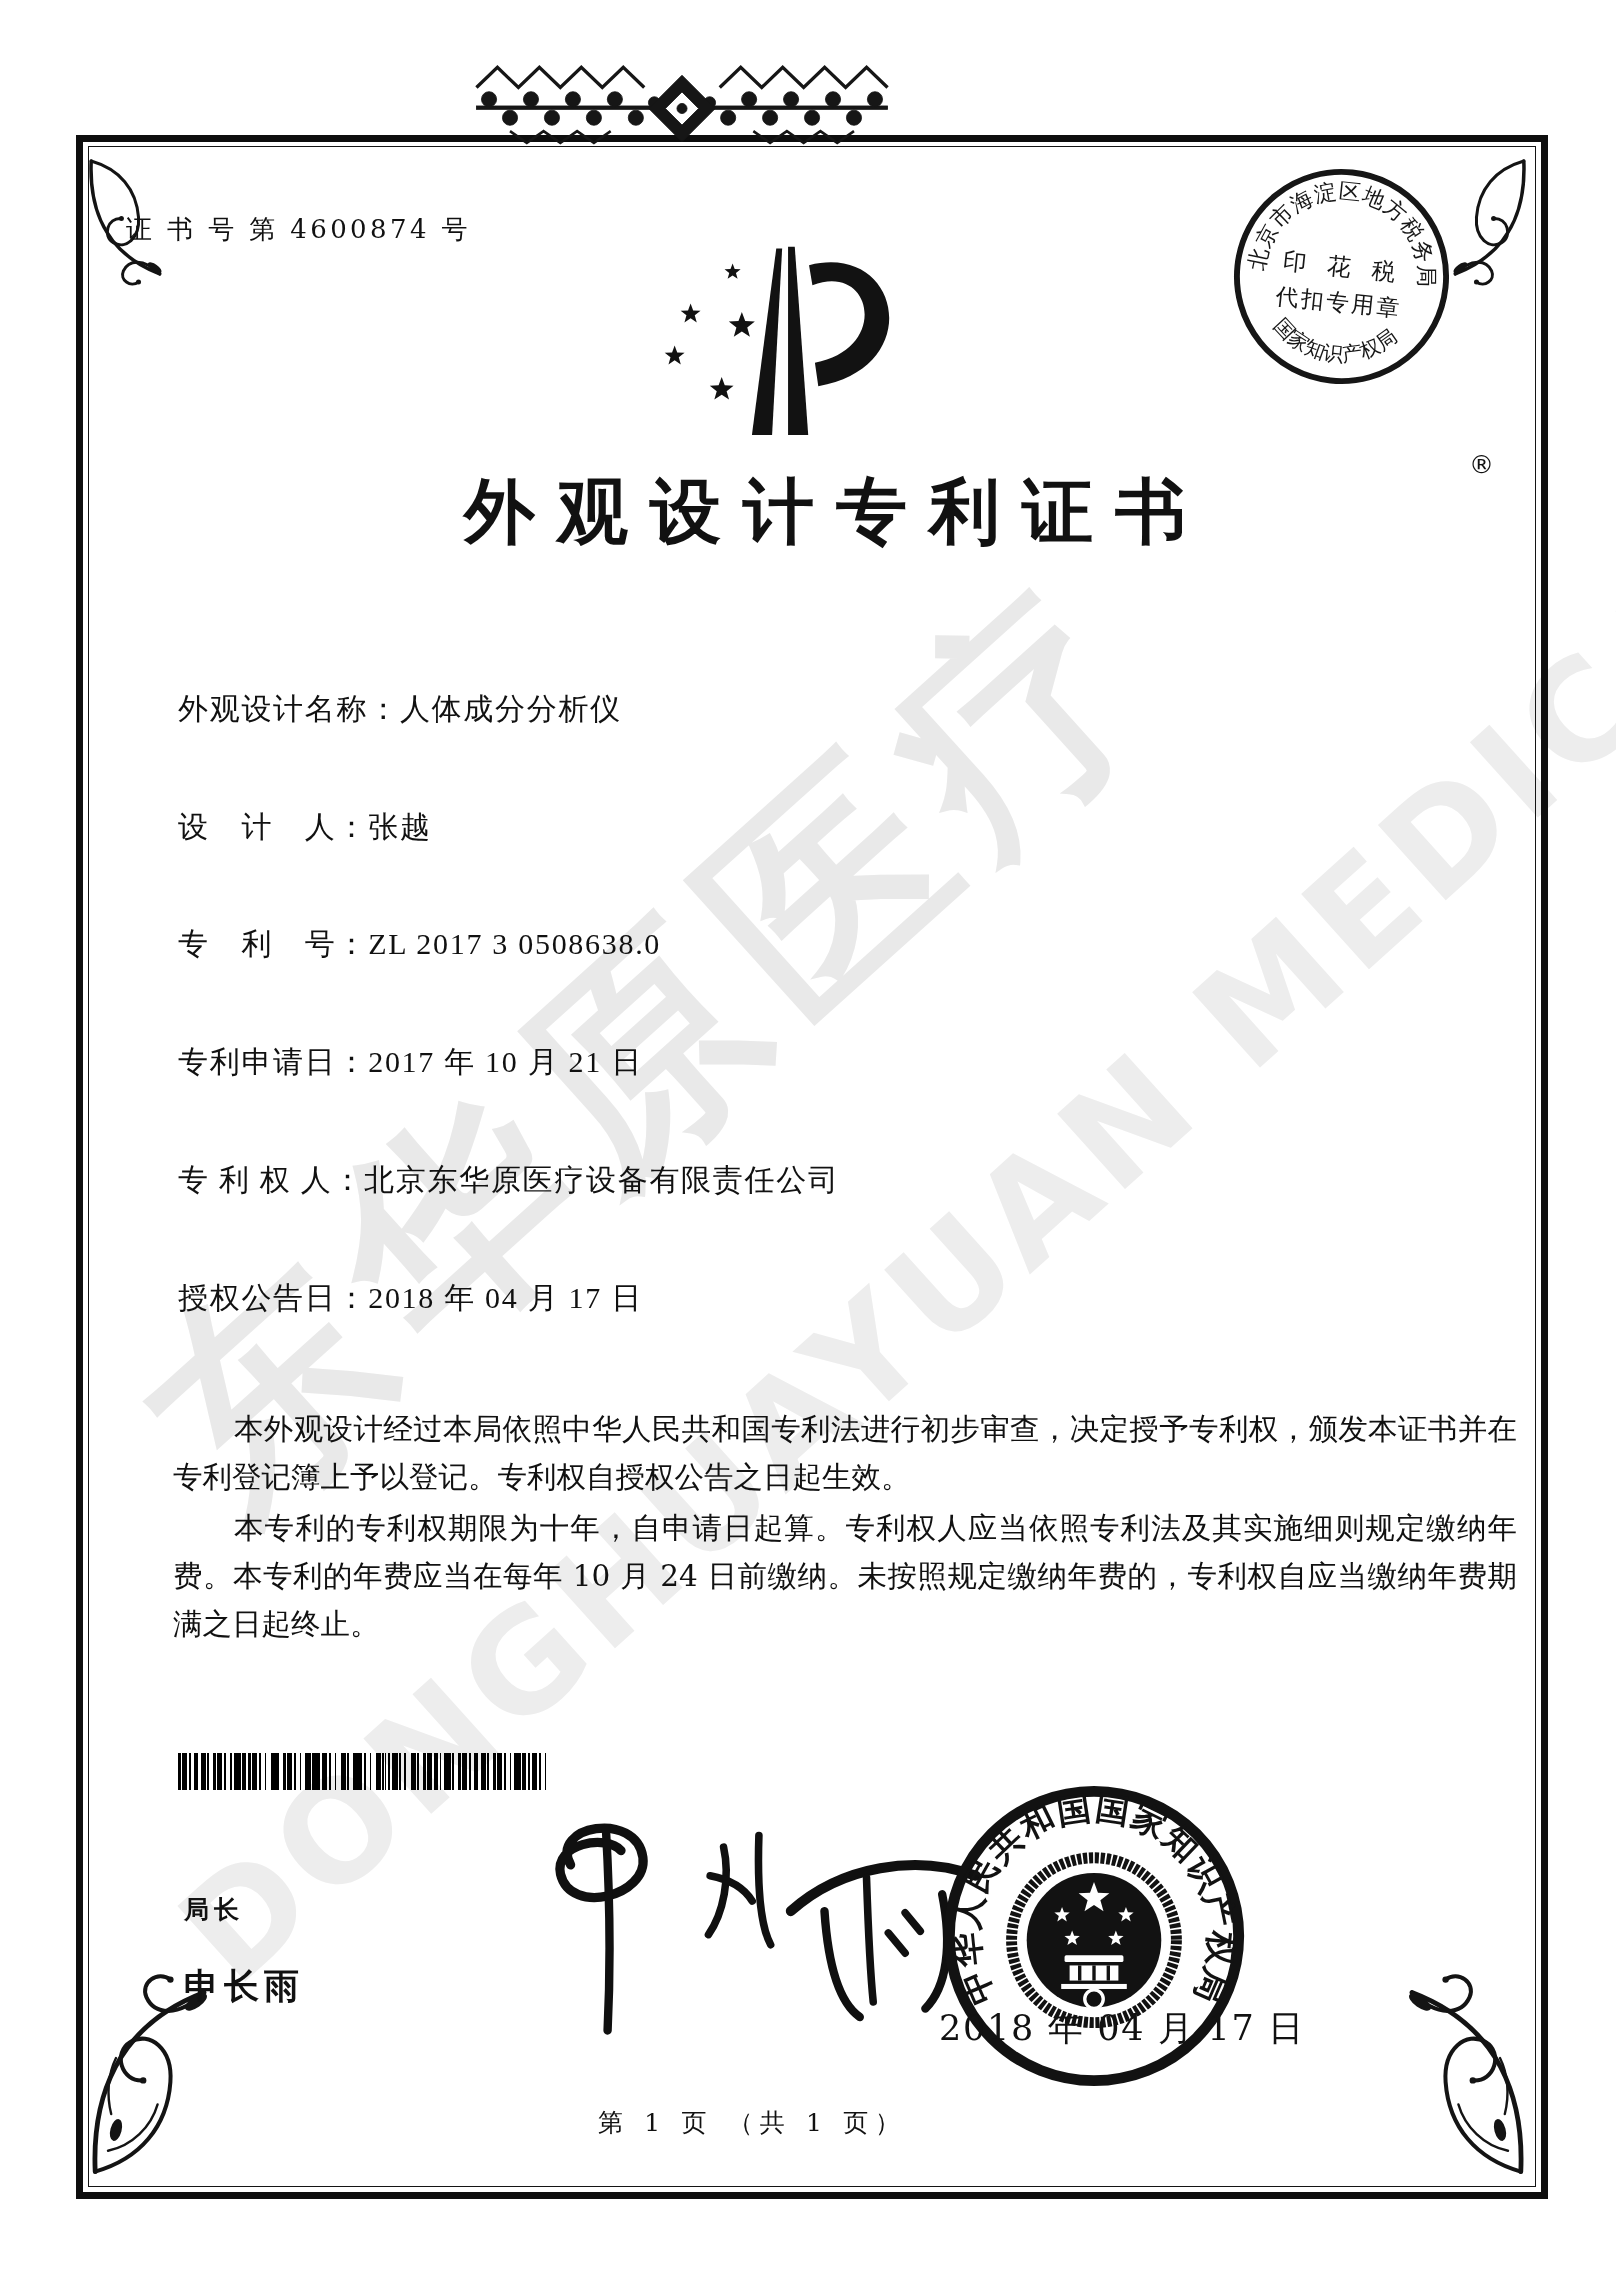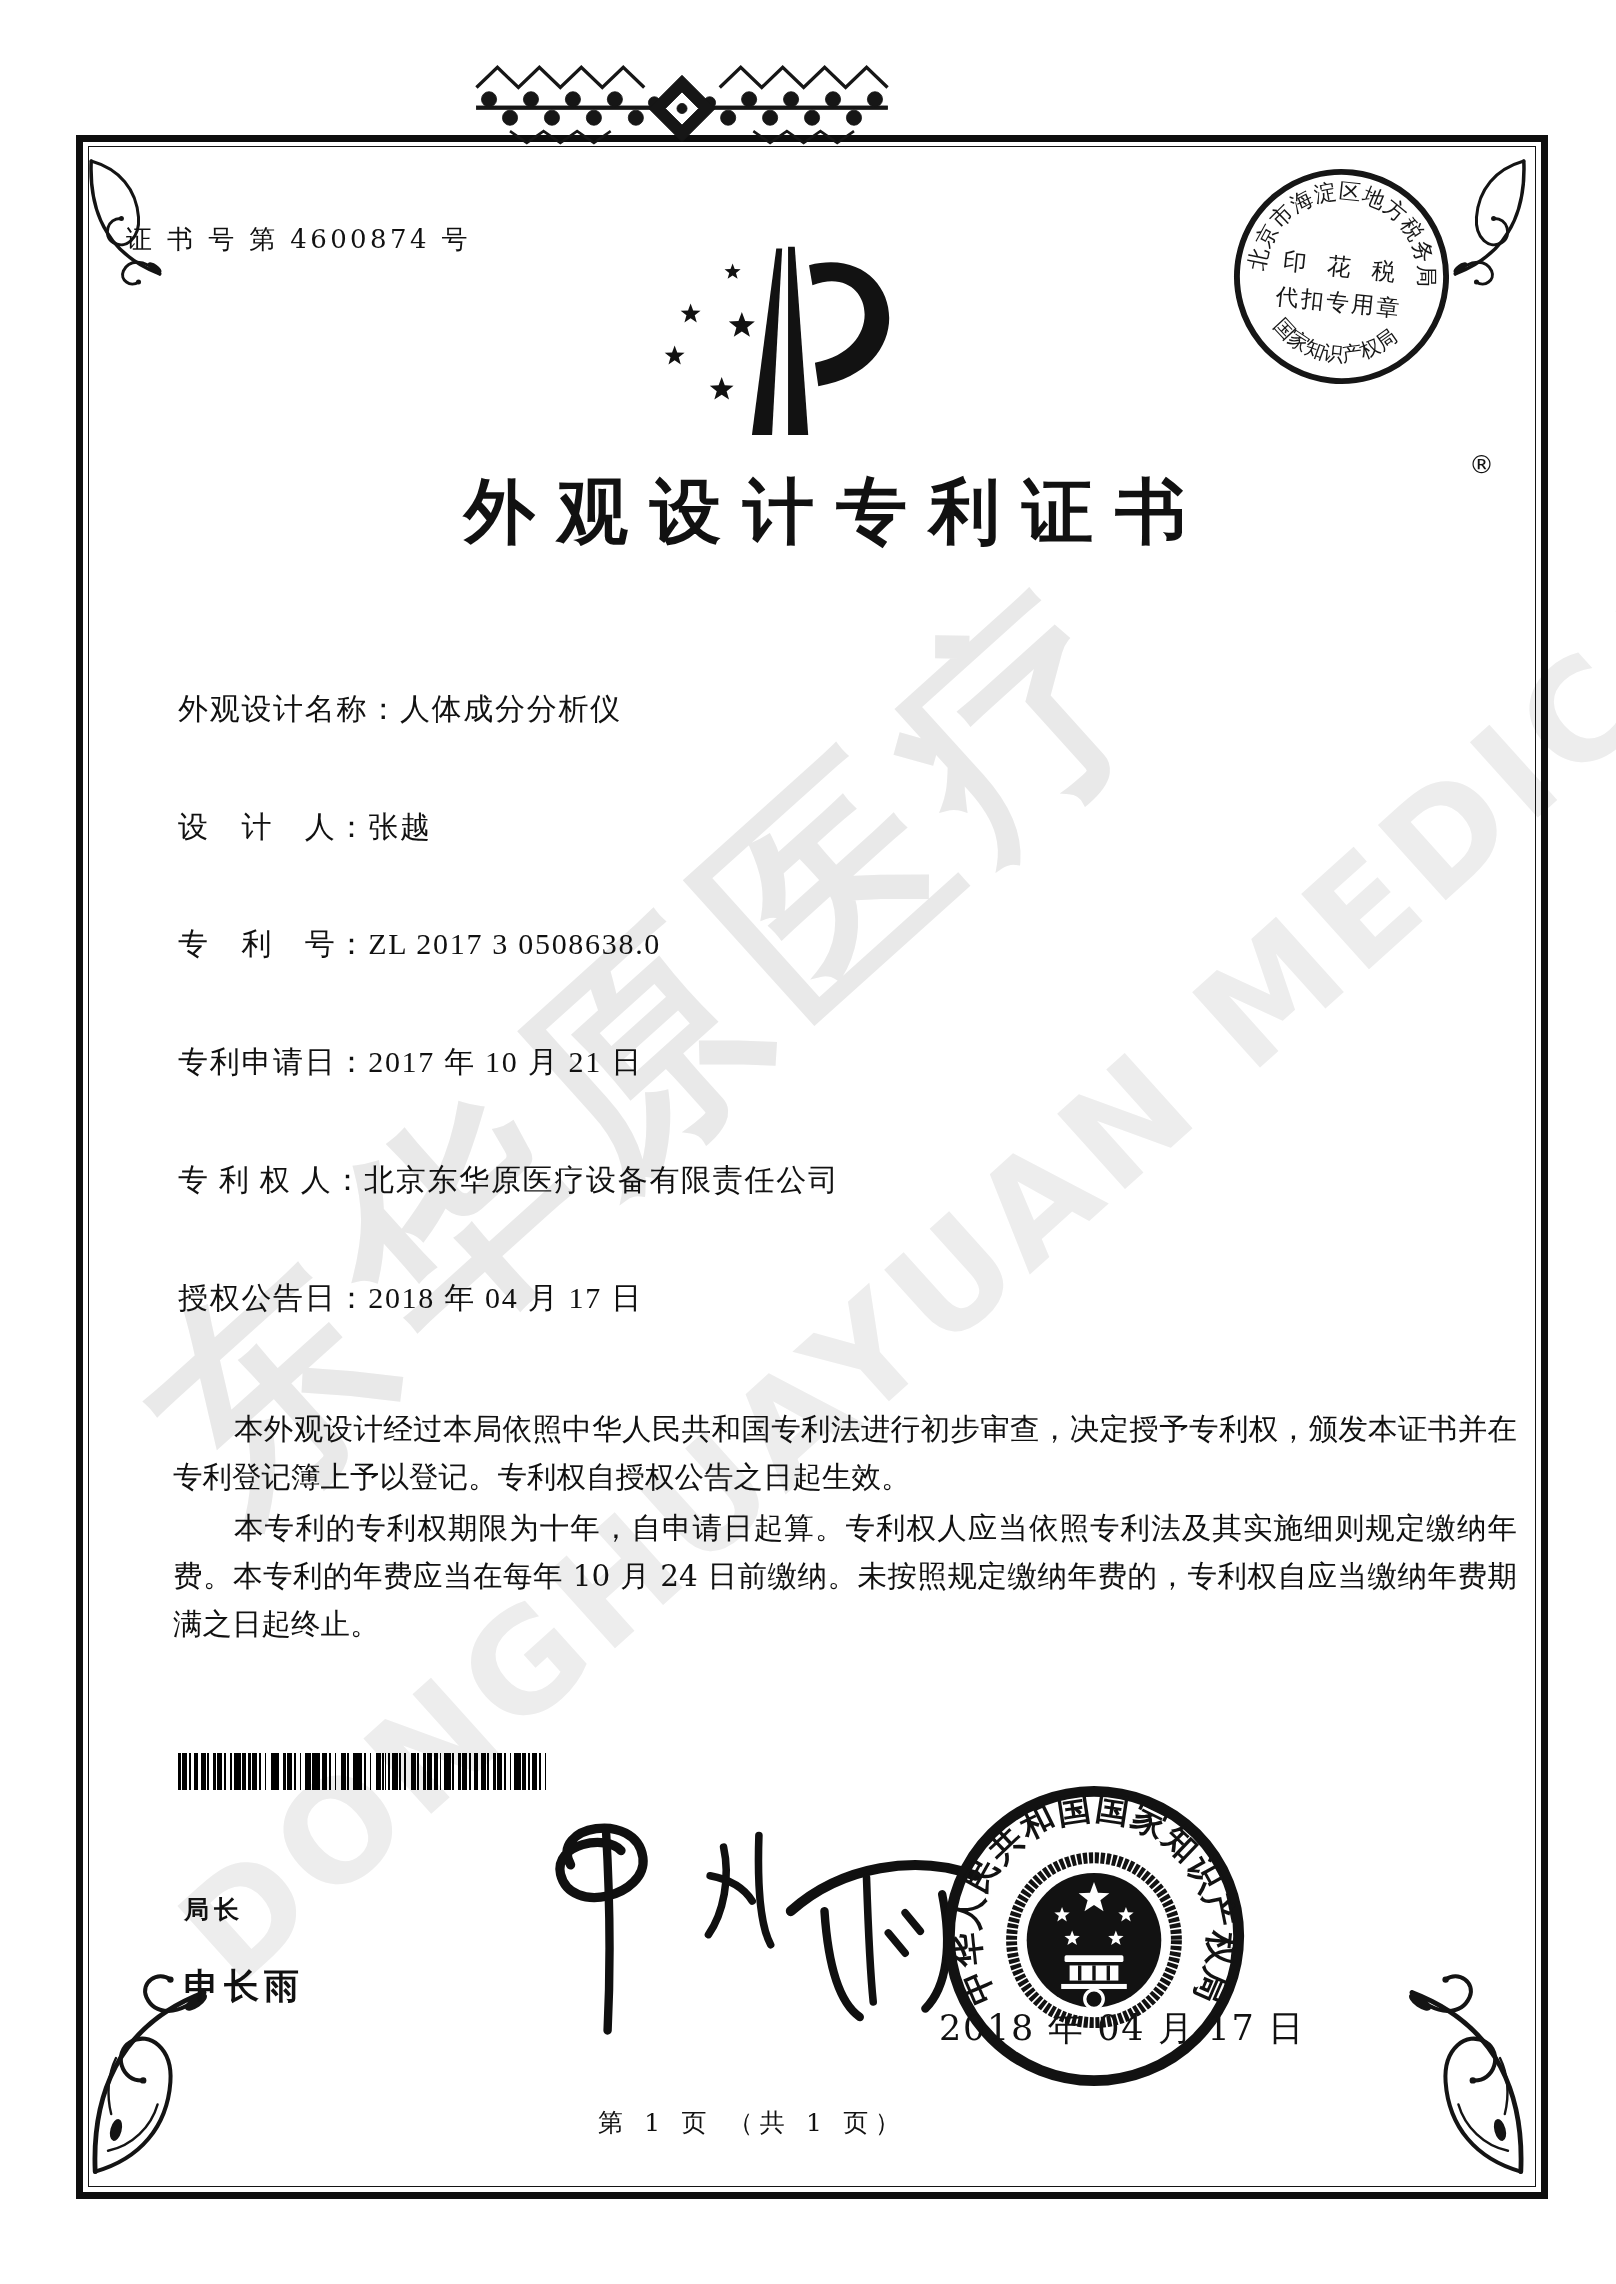--- a/index.html
+++ b/index.html
@@ -10,21 +10,21 @@
   .wm-cn{left:-76px;top:901px;width:1431px;height:269px;font-family:"DejaVu Sans","Liberation Sans",sans-serif;
          font-weight:bold;font-size:227px;letter-spacing:23.6px;color:#e9e9e9;transform:rotate(-42deg);
          white-space:nowrap;text-align:center;z-index:0;}
   .wm-en{left:-51px;top:1195px;width:2021px;height:177px;font-family:"DejaVu Sans","Liberation Sans",sans-serif;
          font-weight:bold;font-size:139px;letter-spacing:8.4px;color:#ededed;transform:rotate(-42deg);
          white-space:nowrap;text-align:center;z-index:0;}
   
   .frame-outer{left:76px;top:135px;width:1472px;height:2064px;border:7.6px solid #0e0e0e;box-sizing:border-box;z-index:1;}
   .frame-inner{left:88px;top:146px;width:1448px;height:2041px;border:1.7px solid #141414;box-sizing:border-box;z-index:1;}
   .content{z-index:2;}
-  .cert-no{left:126px;top:212px;font-size:26px;letter-spacing:3.4px;z-index:2;margin-top:10px;}
+  .cert-no{left:126px;top:212px;font-size:26px;letter-spacing:3.4px;z-index:2;}
   .title{left:0;top:465px;width:1616px;text-align:center;font-size:71px;font-weight:bold;
          letter-spacing:22px;z-index:2;padding-left:28px;}
   .field-row{left:178px;font-size:30px;letter-spacing:1.7px;z-index:2;white-space:nowrap;font-family:Liberation Serif, serif;}
   .paras{left:173px;top:1405px;width:1344px;font-size:29.5px;line-height:48px;text-align:justify;z-index:2;}
   .paras p{margin:0 0 3.4px 0;text-indent:61px;}
   .barcode{left:178px;top:1753px;width:372px;height:37px;z-index:2;
     background:
       repeating-linear-gradient(90deg,#000 0 2.5px,transparent 2.5px 4.2px,#000 4.2px 9.3px,transparent 9.3px 11px,
         #000 11px 12.6px,transparent 12.6px 17px,#000 17px 18.5px,transparent 18.5px 23px,#000 23px 28px,
         transparent 28px 29.5px,#000 29.5px 31px,transparent 31px 35px),

